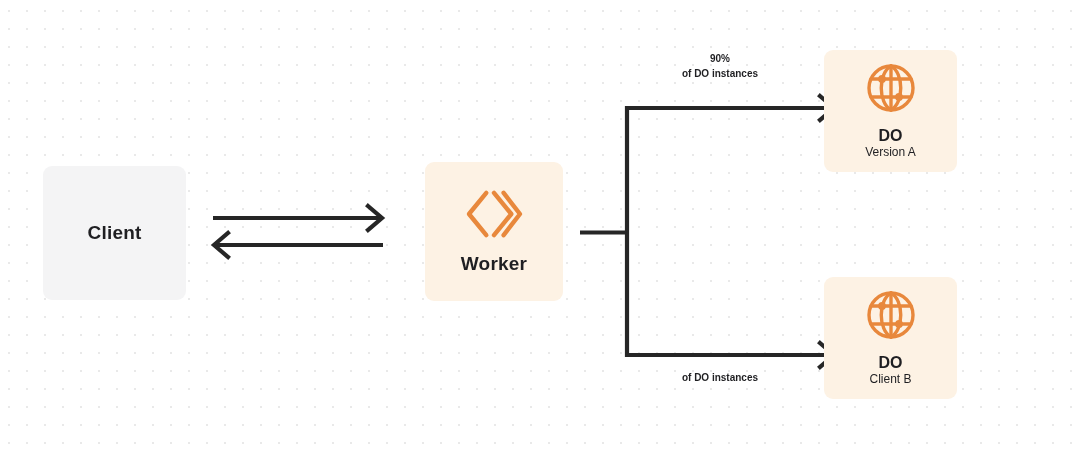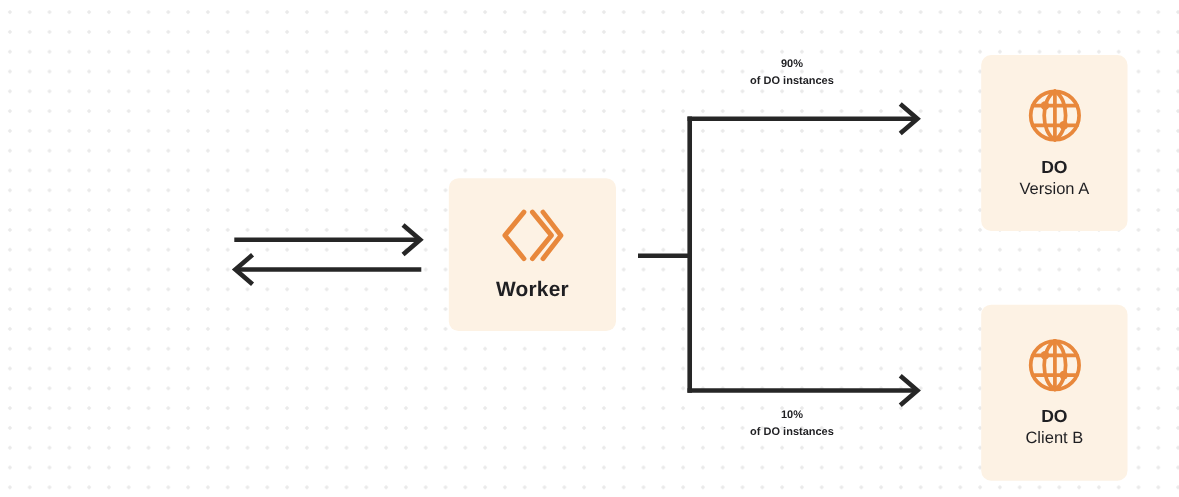--- a/index.html
+++ b/index.html
@@ -51,52 +51,52 @@
     background: #f4f4f5;
   }
   .node-client .node-title {
     font-size: 19px;
     font-weight: bold;
     color: #1f1f22;
     letter-spacing: 0.2px;
   }
 
   .node-worker {
-    left: 408px;
+    left: 425px;
     top: 162px;
-    width: 152px;
+    width: 138px;
     height: 139px;
     background: #fdf2e4;
   }
   .node-worker .node-title {
     font-size: 19px;
     font-weight: bold;
     color: #1f1f22;
     margin-top: 14px;
     letter-spacing: 0.2px;
   }
 
   .node-do {
-    left: 892px;
+    left: 824px;
     width: 133px;
-    height: 160px;
+    height: 122px;
     background: #fdf2e4;
   }
   .node-do-a { top: 50px; }
   .node-do-b { top: 277px; }
 
   .node-do .node-title {
     font-size: 16px;
     font-weight: bold;
     color: #1f1f22;
     margin-top: 12px;
     line-height: 1.22;
   }
   .node-do .node-subtitle {
-    font-size: 15px;
+    font-size: 12px;
     font-weight: normal;
     color: #1f1f22;
     line-height: 1.22;
   }
 
   .icon-worker { width: 58px; height: 50px; display: block; }
   .icon-globe  { width: 52px; height: 52px; display: block; }
 
   
   .edge-label {
@@ -151,20 +151,23 @@
         <polyline points="820,96 834,108 820,120" stroke-linecap="square"></polyline>
       </g>
 
       <g>
         <line x1="625" y1="355" x2="832" y2="355"></line>
         <polyline points="820,343 834,355 820,367" stroke-linecap="square"></polyline>
       </g>
     </g>
   </svg>
 
+  <div class="node node-client">
+    <div class="node-title">Client</div>
+  </div>
 
   <div class="node node-worker">
     <span>
       <svg class="icon-worker" viewBox="0 0 60 52" xmlns="http://www.w3.org/2000/svg" fill="none" stroke="#e8883c" stroke-width="4.6" stroke-linecap="round" stroke-linejoin="round">
         <polyline points="22,4 4,26 22,48"></polyline>
         <polyline points="30,4 48,26 30,48"></polyline>
         <polyline points="40,4 57,26 40,48"></polyline>
       </svg>
     </span>
     <div class="node-title">Worker</div>
@@ -207,17 +210,16 @@
     <div class="node-title">DO</div>
     <div class="node-subtitle">Client B</div>
   </div>
 
   <div class="edge-label edge-label-top">
     <span class="pct">90%</span>
     <span class="sub">of DO instances</span>
   </div>
 
   <div class="edge-label edge-label-bottom">
-    <span class="pct">10%</span>
     <span class="sub">of DO instances</span>
   </div>
 
 </div>
 
 </body></html>

